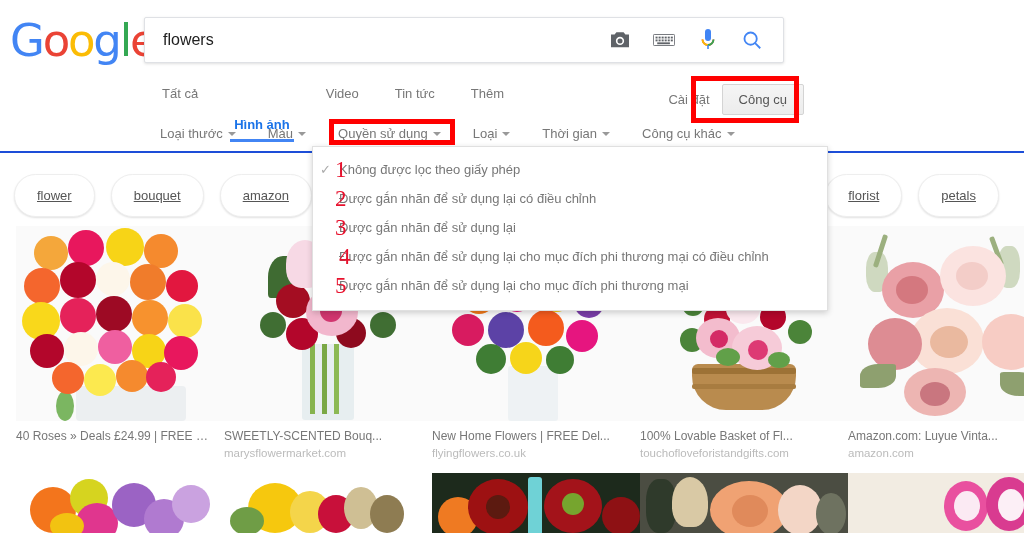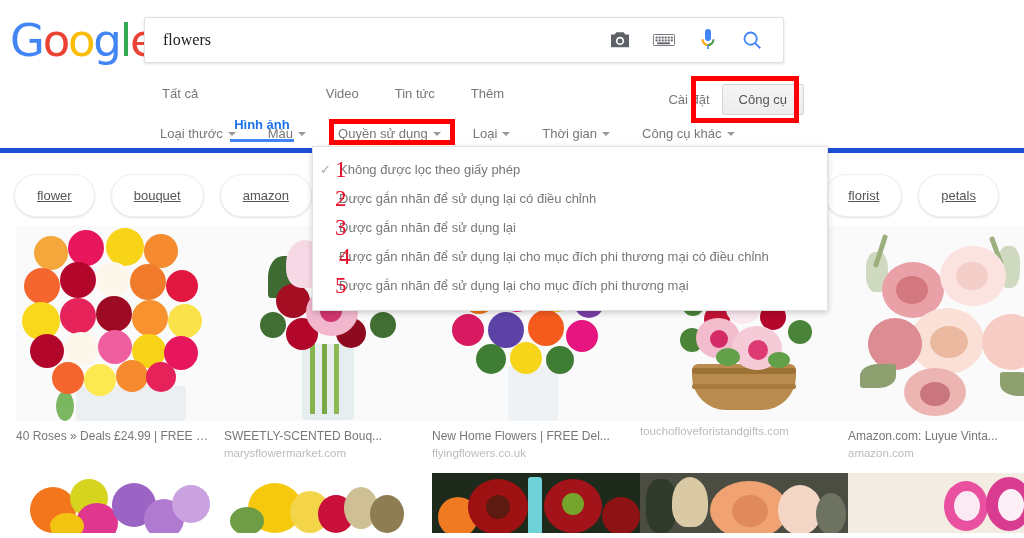--- a/index.html
+++ b/index.html
@@ -10,21 +10,21 @@
     background: #fff;
     font-family: "Liberation Sans", sans-serif;
     -webkit-font-smoothing: antialiased;
   }
 
   
   .header {
     position: relative;
     height: 153px;
     background: #fff;
-    border-bottom: 5px solid #1d4ed8;
+    border-bottom: 2px solid #1d4ed8;
   }
 
   .logo {
     position: absolute;
     left: 10px; top: 18px;
     font-size: 45px;
     line-height: 45px;
     letter-spacing: -2.2px;
     font-family: "DejaVu Sans", sans-serif;
     font-weight: normal;
@@ -45,21 +45,21 @@
     align-items: center;
   }
   .search-input {
     border: 0; outline: 0;
     font-size: 16px;
     color: #212121;
     background: transparent;
     margin-left: 16px;
     flex: 1;
     height: 28px;
-    font-family: Liberation Serif, serif;
+    font-family: Liberation Sans, sans-serif;
   }
   .search-icons {
     display: flex;
     align-items: center;
     gap: 18px;
     padding-right: 18px;
   }
   .icon-btn {
     width: 26px; height: 26px;
     display: flex; align-items: center; justify-content: center;
@@ -482,20 +482,21 @@
           <div class="blob" style="left:40px;top:102px;width:24px;height:24px;background:#4b8439"></div>
           <div class="blob" style="left:56px;top:92px;width:44px;height:40px;background:#f3bccd"></div>
           <div class="blob" style="left:70px;top:104px;width:18px;height:18px;background:#d42a66"></div>
           <div class="blob" style="left:92px;top:100px;width:50px;height:44px;background:#f6cbd8"></div>
           <div class="blob" style="left:108px;top:114px;width:20px;height:20px;background:#dd3a74"></div>
           <div class="blob" style="left:86px;top:68px;width:34px;height:30px;background:#fae8ee"></div>
           <div class="blob" style="left:76px;top:122px;width:24px;height:18px;background:#61a049"></div>
           <div class="blob" style="left:128px;top:126px;width:22px;height:16px;background:#61a049"></div>
         </div>
       </div>
+      <div class="cap-title">100% Lovable Basket of Fl...</div>
       <div class="cap-domain">touchofloveforistandgifts.com</div>
     </div>
 
     <div class="card">
       <div class="thumb">
         <div class="bq">
           <div class="blob" style="left:18px;top:26px;width:22px;height:40px;background:#cfd9c0;border-radius:40%"></div>
           <div class="blob" style="left:150px;top:20px;width:22px;height:42px;background:#cfd9c0;border-radius:40%"></div>
           <div class="blob" style="left:30px;top:8px;width:5px;height:34px;background:#9cb07f;border-radius:2px;transform:rotate(18deg)"></div>
           <div class="blob" style="left:146px;top:10px;width:5px;height:30px;background:#9cb07f;border-radius:2px;transform:rotate(-20deg)"></div>

